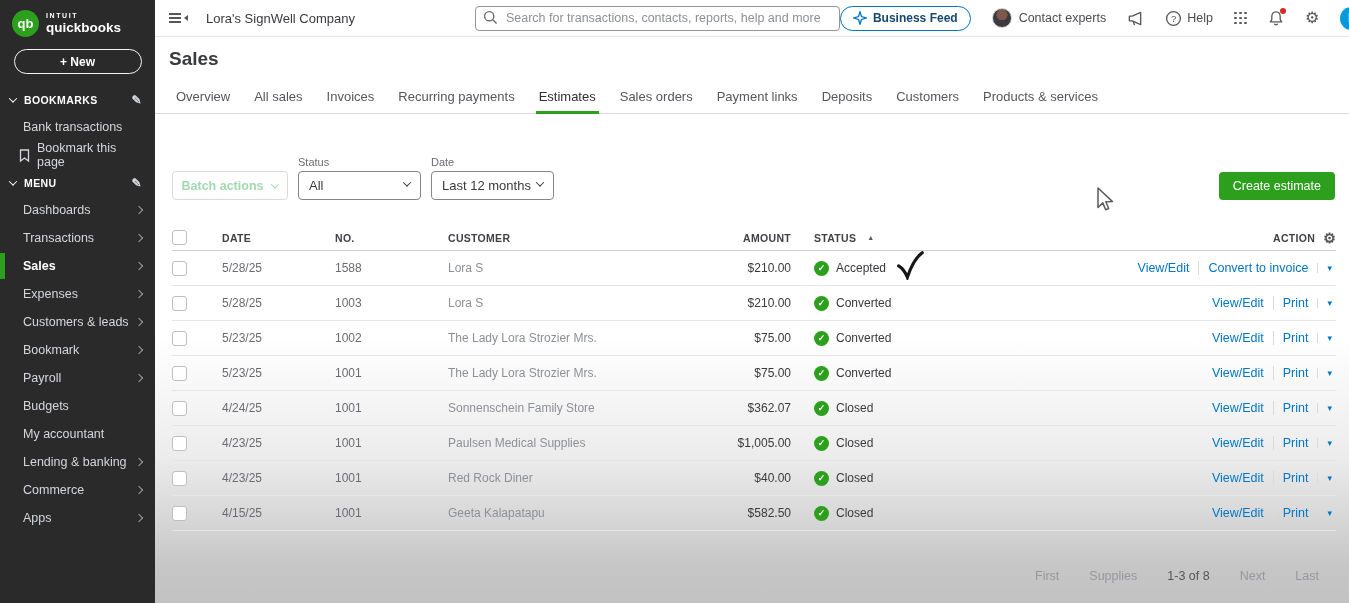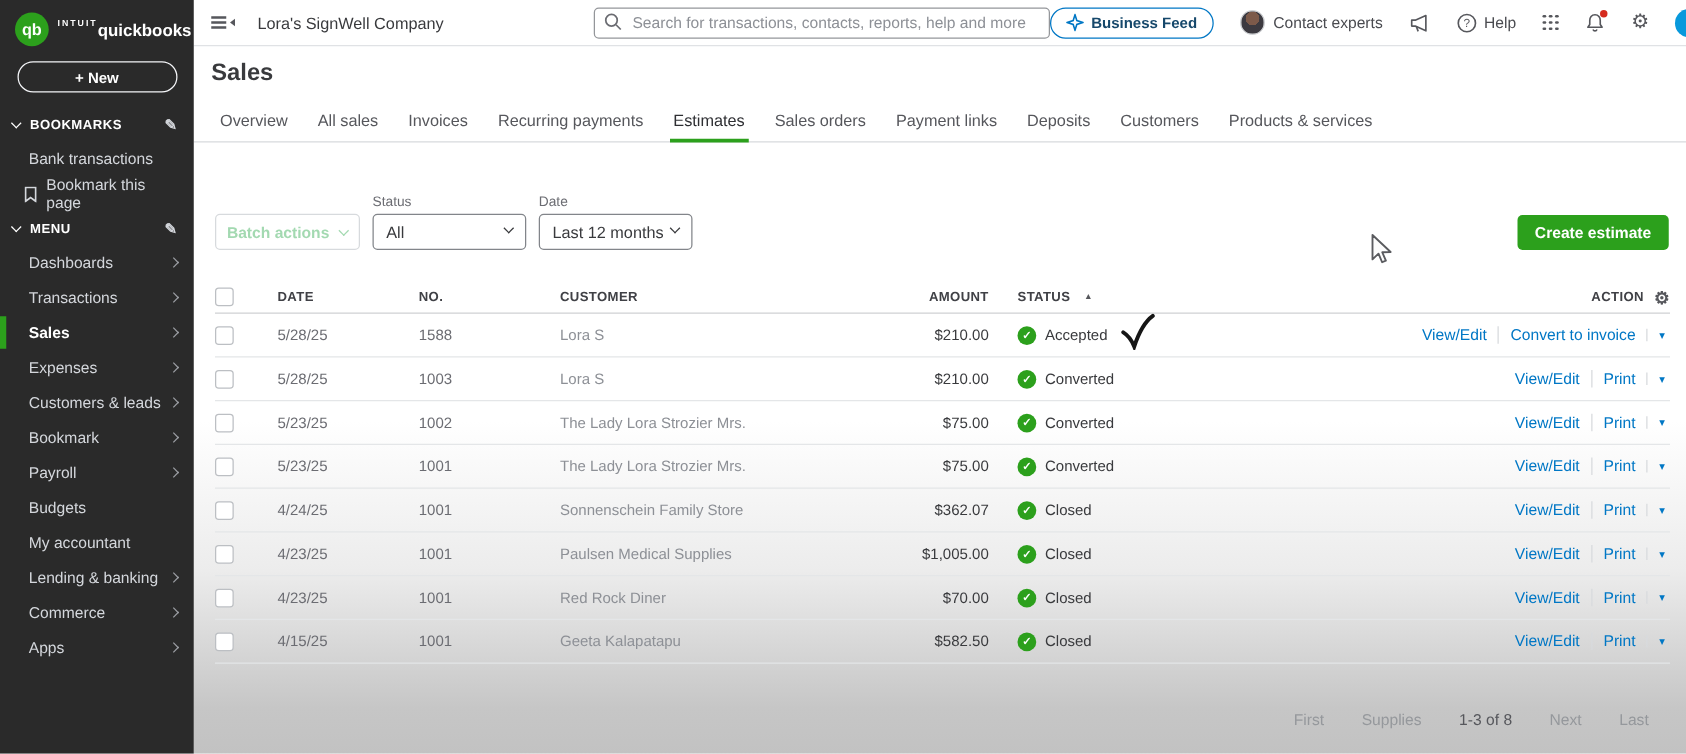--- a/index.html
+++ b/index.html
@@ -8,21 +8,21 @@
     width:1349px; height:603px;
     font-family:"Liberation Sans", sans-serif;
     background:#fff; color:#393a3d;
   }
   .app { position:relative; width:1349px; height:603px; }
 
   
   .sidebar { position:absolute; left:0; top:0; width:155px; height:603px; background:#2a2a2a; color:#d4d7dc; z-index:3; }
   .logo-row { display:flex; align-items:center; gap:7px; padding:10px 0 6px 12px; }
   .qb-circle { width:27px; height:27px; border-radius:50%; background:#2ca01c; color:#fff; font-weight:bold; font-size:13px; display:flex; align-items:center; justify-content:center; flex:0 0 27px; }
-  .logo-text { display:flex; line-height:1; }
+  .logo-text { display:flex; flex-direction:column; line-height:1; }
   .intuit { font-size:7px; letter-spacing:1.6px; color:#fff; font-weight:bold; }
   .qbooks { font-size:13.5px; font-weight:bold; color:#fff; margin-top:2px; }
   .new-btn { display:block; margin:6px auto 12px; width:128px; height:25px; border:1.5px solid #f4f5f8; border-radius:13px; background:transparent; color:#fff; font-size:12px; font-weight:bold; font-family:inherit; cursor:pointer; }
   .nav-sec { display:flex; align-items:center; height:27px; padding:0 13px 0 10px; color:#fff; font-size:10.5px; font-weight:bold; letter-spacing:.4px; }
   .sec-chev { margin-right:8px; }
   .sec-pencil { margin-left:auto; font-size:12px; color:#d4d7dc; cursor:pointer; }
   .nav-item { position:relative; display:flex; align-items:center; height:28px; padding:0 13px 0 23px; font-size:12.5px; color:#d4d7dc; cursor:pointer; }
   .nav-item.active { font-weight:bold; color:#fff; }
   .nav-item.active::before { content:""; position:absolute; left:0; top:1px; bottom:1px; width:5px; background:#2ca01c; }
   .item-arrow { margin-left:auto; color:#9b9ea3; }
@@ -64,21 +64,21 @@
   .tab.active { color:#2e2f33; }
   .tab.active::after { content:""; position:absolute; left:-3px; right:-3px; bottom:-1px; height:3px; background:#2ca01c; }
 
   .filter-row { display:flex; align-items:flex-end; padding:0 14px 0 17px; margin-top:42px; gap:10px; }
   .field { display:flex; flex-direction:column; gap:3px; }
   .field-label { font-size:11px; color:#6b6c72; }
   .batch-btn { width:116px; height:29px; border:1px solid #d7dadd; border-radius:4px; background:#fff; color:#a3d9b1; font-weight:bold; font-size:12.5px; display:flex; align-items:center; justify-content:center; gap:9px; font-family:inherit; cursor:default; }
   .batch-btn .chev { border-color:#a3d9b1; }
   .select { width:123px; height:29px; border:1px solid #82858a; border-radius:4px; background:#fff; display:flex; align-items:center; justify-content:space-between; padding:0 10px; font-size:13px; color:#393a3d; cursor:pointer; }
   .select .chev { border-color:#393a3d; margin-top:-3px; }
-  .create-btn { margin-left:auto; height:28px; padding:0 14px; background:#2ca01c; color:#fff; border:none; border-radius:4px; font-size:12.5px; font-weight:bold; font-family:inherit; cursor:pointer; }
+  .create-btn { margin-left:auto; height:28px; padding:0 14px; background:#2ca01c; color:#fff; border:none; border-radius:4px; font-size:12.5px; font-weight:normal; font-family:inherit; cursor:pointer; }
 
   .table { margin:25px 13px 0 17px; }
   .thead,.trow { display:flex; align-items:center; }
   .thead { height:26px; border-bottom:1px solid #cfd1d4; }
   .trow { height:35px; border-bottom:1px solid #e4e6e8; }
   .c { display:flex; align-items:center; }
   .c-check { width:50px; }
   .c-date { width:113px; font-size:12px; color:#6b6c72; }
   .c-no { width:113px; font-size:12px; color:#6b6c72; }
   .c-cust { flex:1; font-size:12px; color:#8d9096; }
@@ -428,21 +428,21 @@
               <span class="action-caret sep">▾</span>
             </div>
           </div>
           <div class="trow">
             <div class="c c-check">
               <span class="checkbox"></span>
             </div>
             <div class="c c-date">4/23/25</div>
             <div class="c c-no">1001</div>
             <div class="c c-cust">Red Rock Diner</div>
-            <div class="c c-amt">$70.00</div>
+            <div class="c c-amt">$40.00</div>
             <div class="c c-status">
               <span class="badge">✓</span>
               <span class="status-text">Closed</span>
             </div>
             <div class="c c-action">
               <span class="action-link">View/Edit</span>
               <span class="action-link sep">Print</span>
               <span class="action-caret sep">▾</span>
             </div>
           </div>

